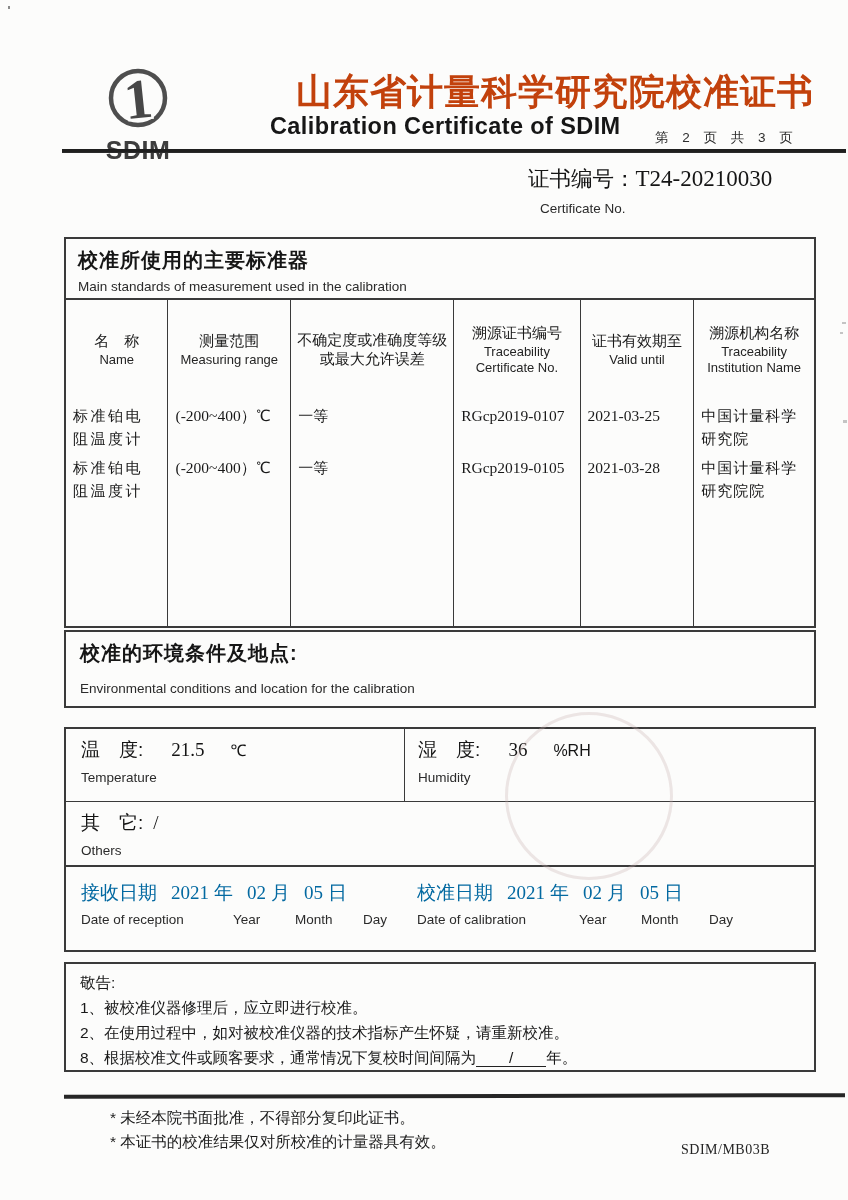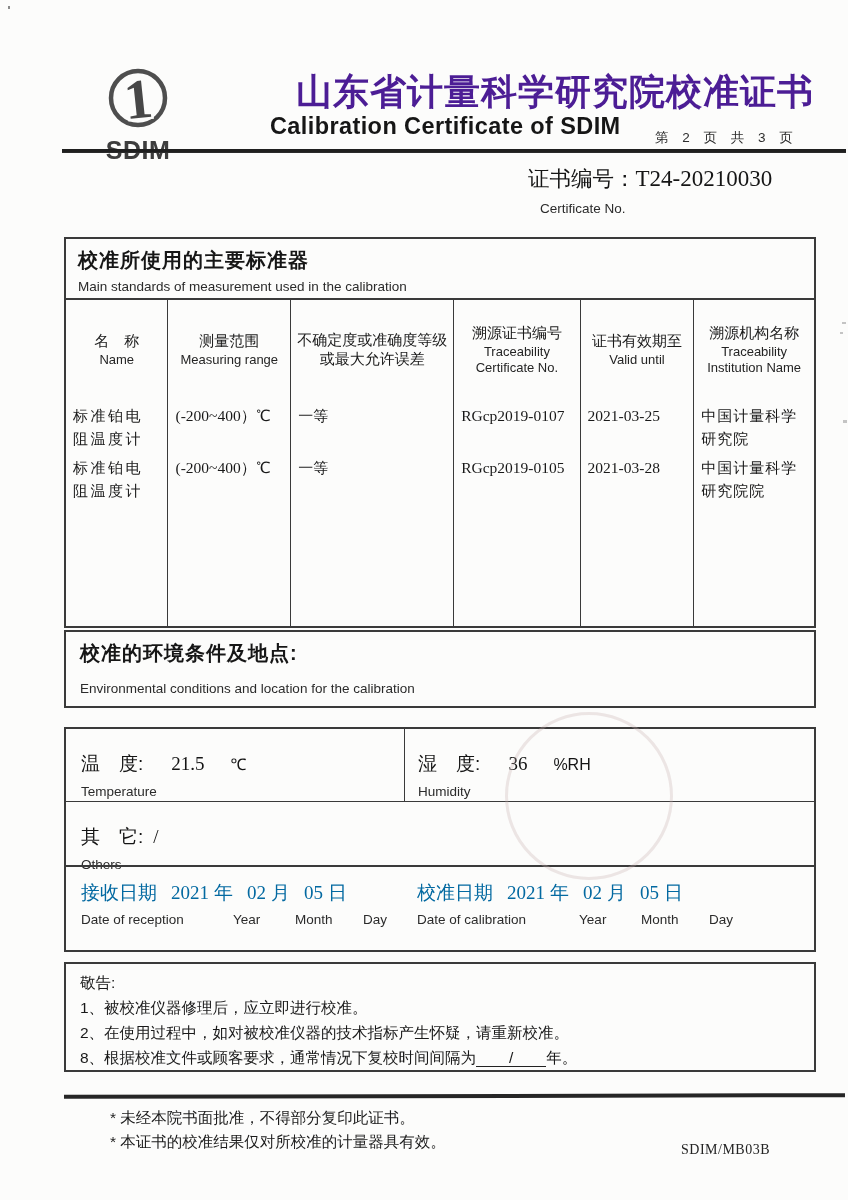--- a/index.html
+++ b/index.html
@@ -7,21 +7,21 @@
   body { font-family:"Liberation Sans", sans-serif; color:#1d1d1d; }
   .page {
     position:relative; width:848px; height:1200px; margin:0 auto;
     background:#fcfcfb; overflow:hidden;
   }
 
   
   .logo { position:absolute; left:94px; top:62px; width:90px; height:104px; }
   .title-cn {
     position:absolute; left:296px; top:68px; width:360px;
-    font-size:36px; font-weight:700; letter-spacing:1px; color:#4c1d95;
+    font-size:36px; font-weight:700; letter-spacing:1px; color:#c2410c;
     white-space:nowrap;
   }
   .title-en {
     position:absolute; left:253px; top:113px;
     font-size:23.5px; font-weight:700; letter-spacing:0.4px; color:#161616;
     white-space:nowrap;
     margin-left:17px;
   }
   .page-info {
     position:absolute; left:655px; top:129px;
@@ -64,21 +64,21 @@
   .bcol:last-child { border-right:none; }
   .brow { height:52px; padding:6px 7px 0; font-size:15px; line-height:23px; color:#191919; }
   .cell-name { letter-spacing:2.5px; }
   .cell-inst { letter-spacing:1px; }
   .lat { font-family:"Liberation Serif", serif; font-size:15.5px; }
 
   
   .cond-row { display:grid; grid-template-columns:45.2% 54.8%; }
   .cond-row.r1 { height:73px; border-bottom:1.5px solid #3a3a3a; }
   .cond-row.r2 { height:61px; }
-  .cond-cell { padding:22px 0 0 15px; }
+  .cond-cell { padding:8px 0 0 15px; }
   .cond-cell.right { border-left:1.5px solid #3a3a3a; padding-left:13px; }
   .cond-main { font-size:19px; color:#141414; white-space:nowrap; }
   .cond-main .v { font-family:"Liberation Serif", serif; font-size:19px; margin:0 26px 0 28px; }
   .cond-main .u { font-size:16px; }
   .cond-en { font-size:13.5px; color:#2b2b2b; margin-top:7px; }
 
   
   .date-row { display:grid; grid-template-columns:45.2% 54.8%; height:100%; }
   .date-cell { padding:13px 0 0 15px; }
   .date-main { font-size:19px; color:#0369a1; white-space:nowrap; }

